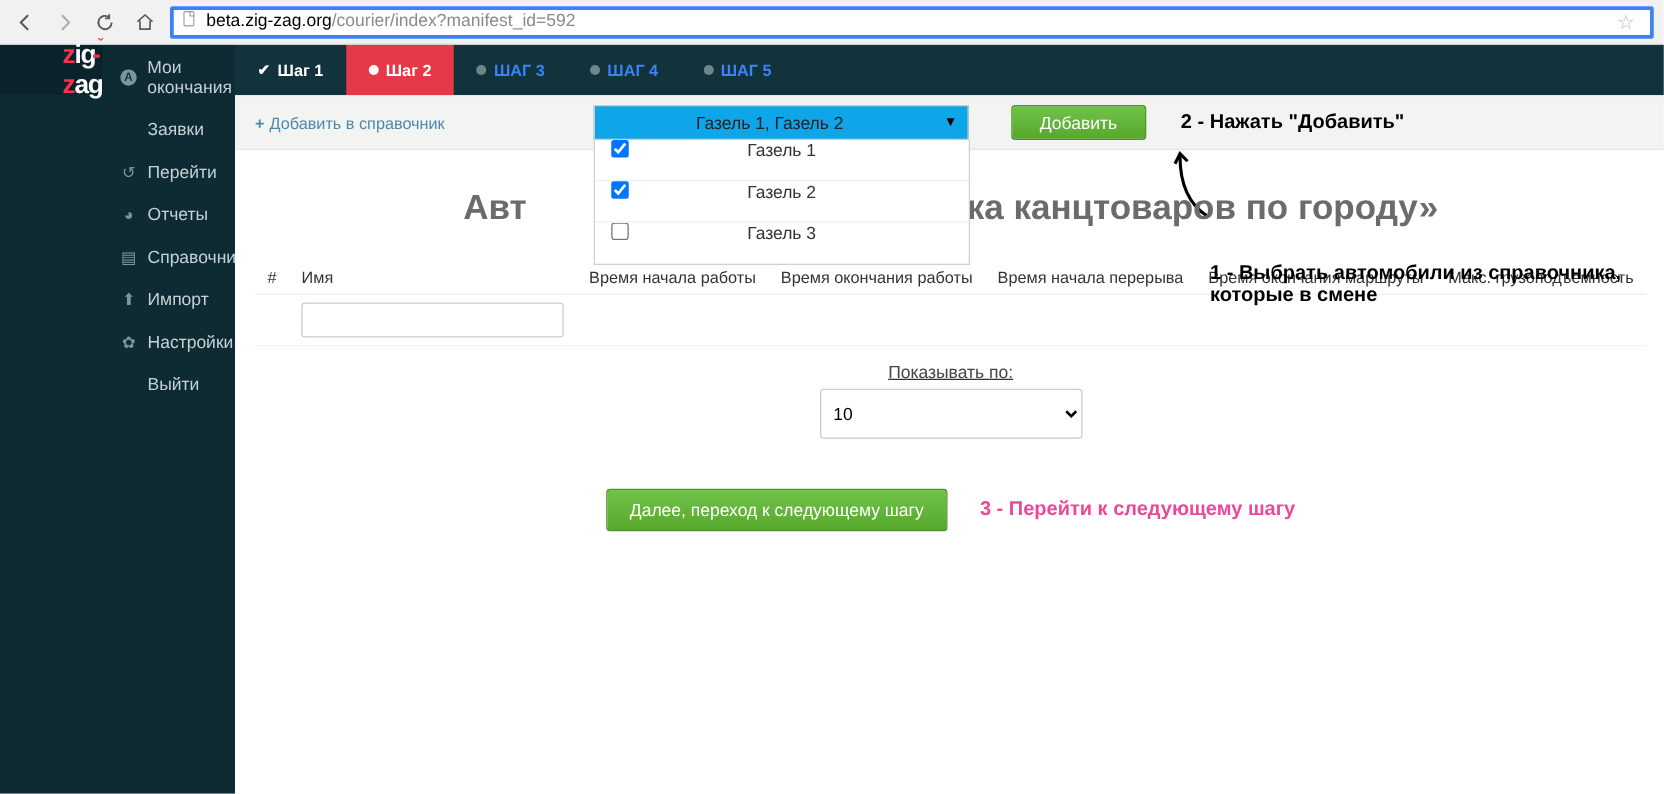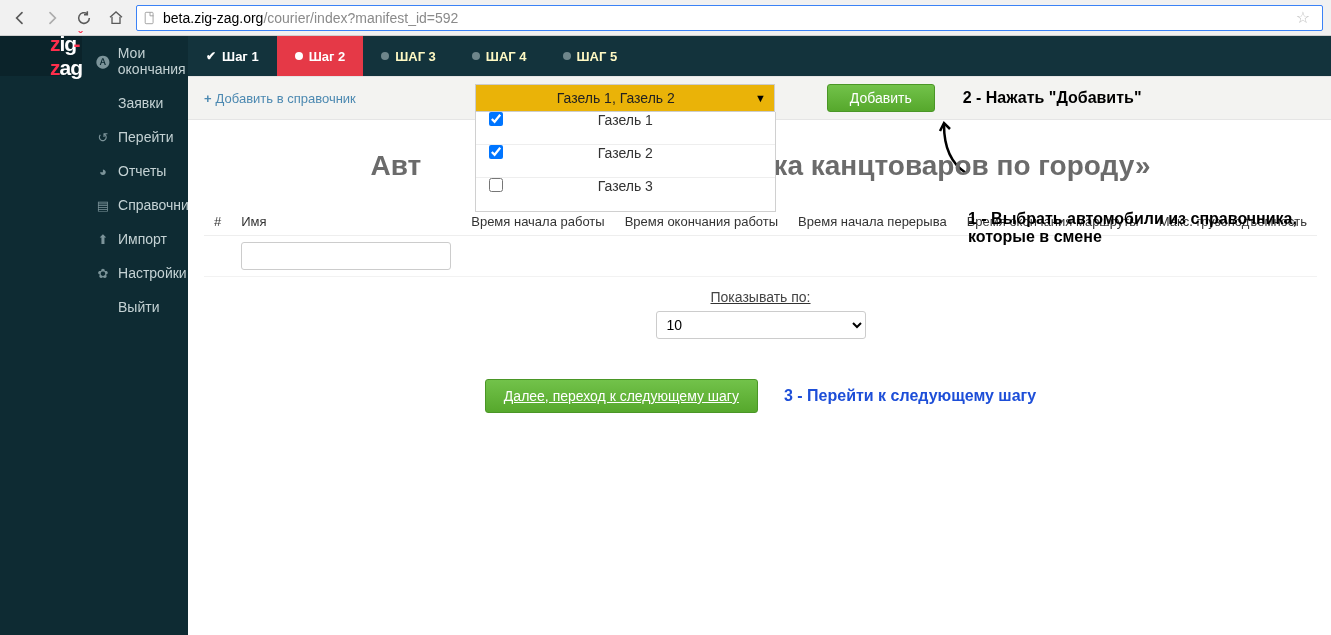--- a/index.html
+++ b/index.html
@@ -3,21 +3,21 @@
 <meta charset="utf-8">
 <style>
   * { box-sizing: border-box; margin: 0; padding: 0; }
   html, body { height: 100%; }
   body { font-family: Arial, Helvetica, sans-serif; font-size: 13px; color: #333; background: #fff; }
 
   
   .chrome { height: 36px; display: flex; align-items: center; gap: 8px; padding: 0 8px; background: #f1f1f1; border-bottom: 1px solid #d0d0d0; }
   .chrome .nav-btn { width: 24px; height: 24px; display: inline-flex; align-items: center; justify-content: center; font-size: 14px; color: #5a5a5a; cursor: default; }
   .chrome .nav-btn svg { width: 16px; height: 16px; fill: #5a5a5a; }
-  .chrome .url-box { flex: 1; height: 26px; background: #fff; border: 1px solid #3b82f6; border-radius: 2px; display: flex; align-items: center; padding: 0 6px; gap: 6px; }
+  .chrome .url-box { flex: 1; height: 26px; background: #fff; border: 3px solid #3b82f6; border-radius: 2px; display: flex; align-items: flex-start; padding: 0 6px; gap: 6px; }
   .chrome .page-icon { width: 14px; height: 14px; display:inline-block; }
   .chrome .url-text { flex: 1; font-size: 14px; white-space: nowrap; }
   .chrome .url-text .host { color: #000; }
   .chrome .url-text .path { color: #8a8a8a; }
   .chrome .star { color: #bdbdbd; font-size: 16px; padding: 0 6px; }
 
   
   .app { display: flex; height: calc(100% - 36px); }
 
   .sidebar { width: 188px; background: #0e2b33; color: #bfd4d6; display: flex; flex-direction: row; }
@@ -27,68 +27,68 @@
   .logo .caron { color:#ff2e4c; font-size:13px; position:relative; top:-10px; left:2px;}
   .nav-list { list-style: none; }
   .nav-list li { padding: 9px 14px; font-size: 14px; color: #c4d2d4; cursor: pointer; display:flex; align-items:center; gap:8px;}
   .nav-list li .mi { width:14px; display:inline-block; text-align:center; font-size:13px; color:#7c949a;}
   .nav-list li .exp { margin-left:auto; color:#2e7ea8; font-size:9px;}
 
   .main { flex: 1; display: flex; flex-direction: column; background:#fff; }
 
   
   .stepsbar { height: 40px; background: #13333c; display: flex; align-items: stretch; }
-  .step { padding: 0 18px; display: flex; align-items: center; gap: 6px; color: #fef9c3; font-weight: bold; font-size: 13px; cursor:pointer;}
+  .step { padding: 0 18px; display: flex; align-items: center; gap: 6px; color: #3b82f6; font-weight: bold; font-size: 13px; cursor:pointer;}
   .step .dot { width:8px; height:8px; border-radius:50%; background:#6e868b; display:inline-block;}
   .step.done { color:#fff;}
   .step.done .check { color:#fff; font-size:12px; }
   .step.active { background:#e53947; color:#fff; }
   .step.active .dot { background:#fff; }
   .step .label { text-transform: uppercase; text-align: center; }
   .step.done .label, .step.active .label { text-transform:none; }
 
   
   .toolbar { height: 44px; background:#f3f3f1; border-top:1px solid #e5e5e5; border-bottom:1px solid #e5e5e5; display:flex; align-items:center; padding:0 16px; position:relative; gap:12px;}
   .toolbar .add-dir { color:#4c89b1; font-size:13px; cursor:pointer; display:flex; align-items:center; gap:4px;}
   .toolbar .spacer1 { width: 95px; }
   .dropdown-wrap { position:relative; width:300px; }
-  .dropdown { height:28px; background:#eab308; border:1px solid #ccc; display:flex; align-items:center; justify-content:center; padding:0 28px 0 10px; font-size:14px; color:#222; position:relative; cursor:pointer;}
+  .dropdown { height:28px; background:#0ea5e9; border:1px solid #ccc; display:flex; align-items:center; justify-content:center; padding:0 28px 0 10px; font-size:14px; color:#222; position:relative; cursor:pointer;}
   .dropdown .caret { position:absolute; right:8px; top:50%; transform:translateY(-50%); font-size:11px; color:#000;}
   .dropdown-menu { position:absolute; top:28px; left:0; right:-1px; background:#fff; border:1px solid #d0d0d0; border-top:none; z-index:5; }
   .dropdown-menu .opt { height:33px; display:flex; align-items:flex-start; border-bottom:1px solid #eee; cursor:pointer;}
   .dropdown-menu .opt:last-child { border-bottom:none;}
   .dropdown-menu .opt .cb { width:40px; display:flex; justify-content:center;}
   .dropdown-menu .opt .cb input { width:14px; height:14px;}
   .dropdown-menu .opt .txt { flex:1; text-align:center; padding-right:40px; font-size:14px;}
-  .btn-green { background:linear-gradient(#72c24a,#56a82c); border:1px solid #4a9626; color:#fff; font-size:14px; padding:5px 22px; border-radius:3px; cursor:pointer; margin-left:40px;}
+  .btn-green { background:linear-gradient(#72c24a,#56a82c); border:1px solid #4a9626; color:#fff; font-size:14px; padding:5px 22px; border-radius:3px; cursor:pointer; margin-left:22px;}
   .annot { font-weight:bold; font-size:16px; color:#000; }
   .a2 { margin-left:16px;}
   .a1 { position:absolute; left:780px; top:90px; }
   .arrow-svg { position:absolute; left:750px; top:42px; pointer-events:none;}
 
   .content { flex:1; padding: 0 16px 20px 16px; position:relative;}
 
   .page-title { text-align:center; font-size:28px; font-weight:bold; color:#6b6b6b; margin:30px 0 26px 0; }
   .page-title .pre { font-weight:bold;}
 
   table.grid { width:100%; border-collapse:collapse; font-size:13px;}
   table.grid th { text-align:left; font-weight:normal; color:#333; padding:6px 10px; border-bottom:1px solid #eee; white-space:nowrap;}
   table.grid td { padding:6px 10px; border-bottom:1px solid #f2f2f2;}
   .filter-row td { padding:8px 10px 12px 10px; border-bottom:1px solid #eee;}
   .filter-row input { width:210px; height:28px; border:1px solid #ccc; border-radius:3px; padding:0 6px;}
 
   .no-res { color:#888; font-style:italic; font-size:14px; padding:10px 2px 28px 2px; border-top:1px solid #eee;}
 
   .pager { text-align:center; margin-top:12px;text-decoration:underline;}
   .pager-label { font-size:14px; color:#444; margin-bottom:6px;}
-  .pager select { width:210px; height:28px; border:1px solid #ccc; border-radius:3px; background:#fff; padding:0 6px; font-size:14px;}
+  .pager select { width:210px; height:40px; border:1px solid #ccc; border-radius:3px; background:#fff; padding:0 6px; font-size:14px;}
 
   .next-row { text-align:center; margin-top:40px; display:flex; align-items:center; justify-content:center; gap:26px;}
-  .btn-next { background:linear-gradient(#72c24a,#56a82c); border:1px solid #4a9626; color:#fff; font-size:14px; padding:8px 18px; border-radius:3px; cursor:pointer;text-decoration:underline;}
-  .a3 { font-weight:bold; font-size:16px; color:#1d4ed8;}
+  .btn-next { background:linear-gradient(#72c24a,#56a82c); border:1px solid #4a9626; color:#fff; font-size:14px; padding:8px 18px; border-radius:3px; cursor:pointer;}
+  .a3 { font-weight:bold; font-size:16px; color:#ec4899;}
 </style>
 </head>
 <body>
 
 <div class="chrome">
   <span class="nav-btn">
     <svg viewBox="0 0 24 24">
         <path d="M15 4l-8 8 8 8" stroke="#5a5a5a" stroke-width="2.5" fill="none" stroke-linecap="round"></path>
       </svg>
   </span>

